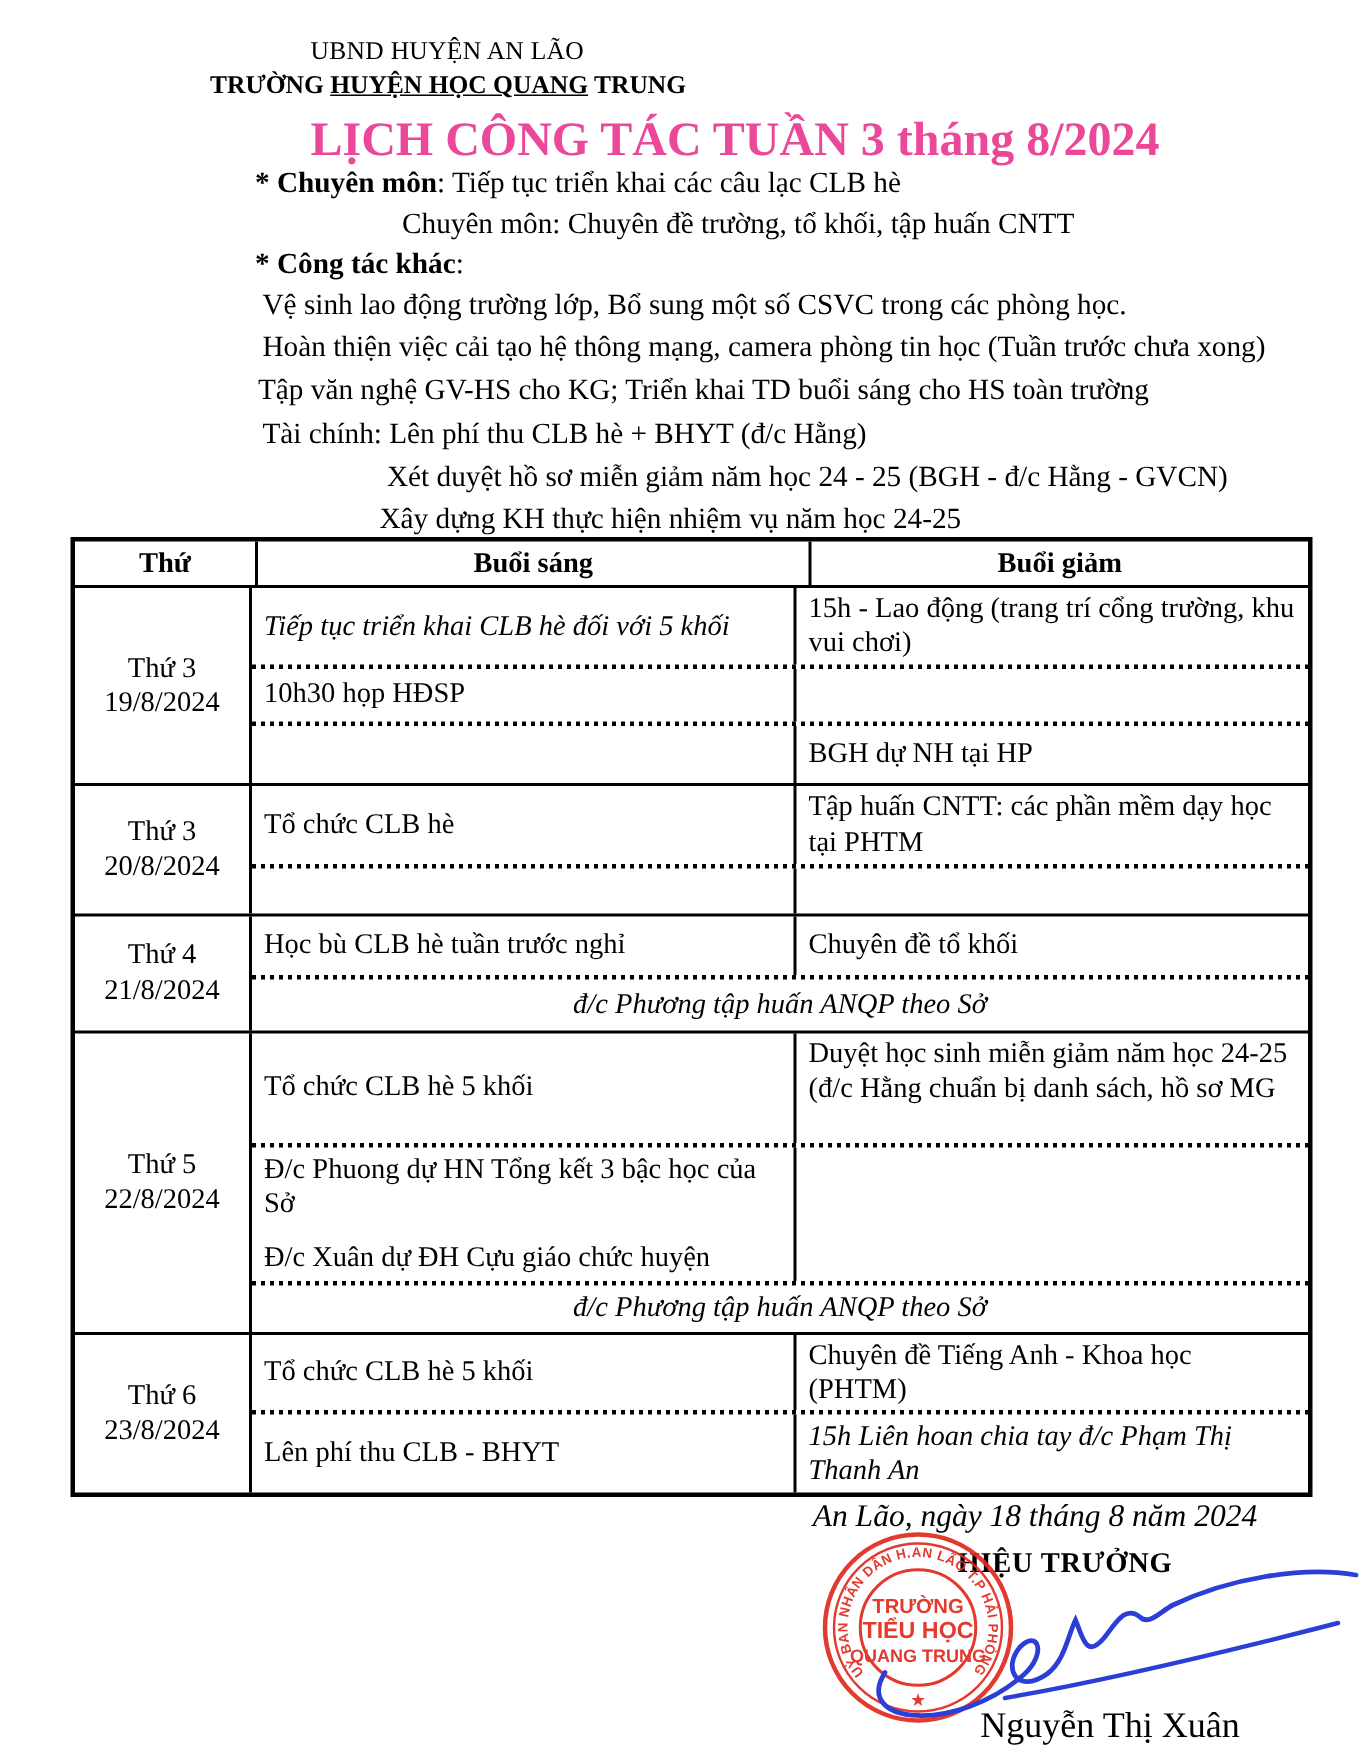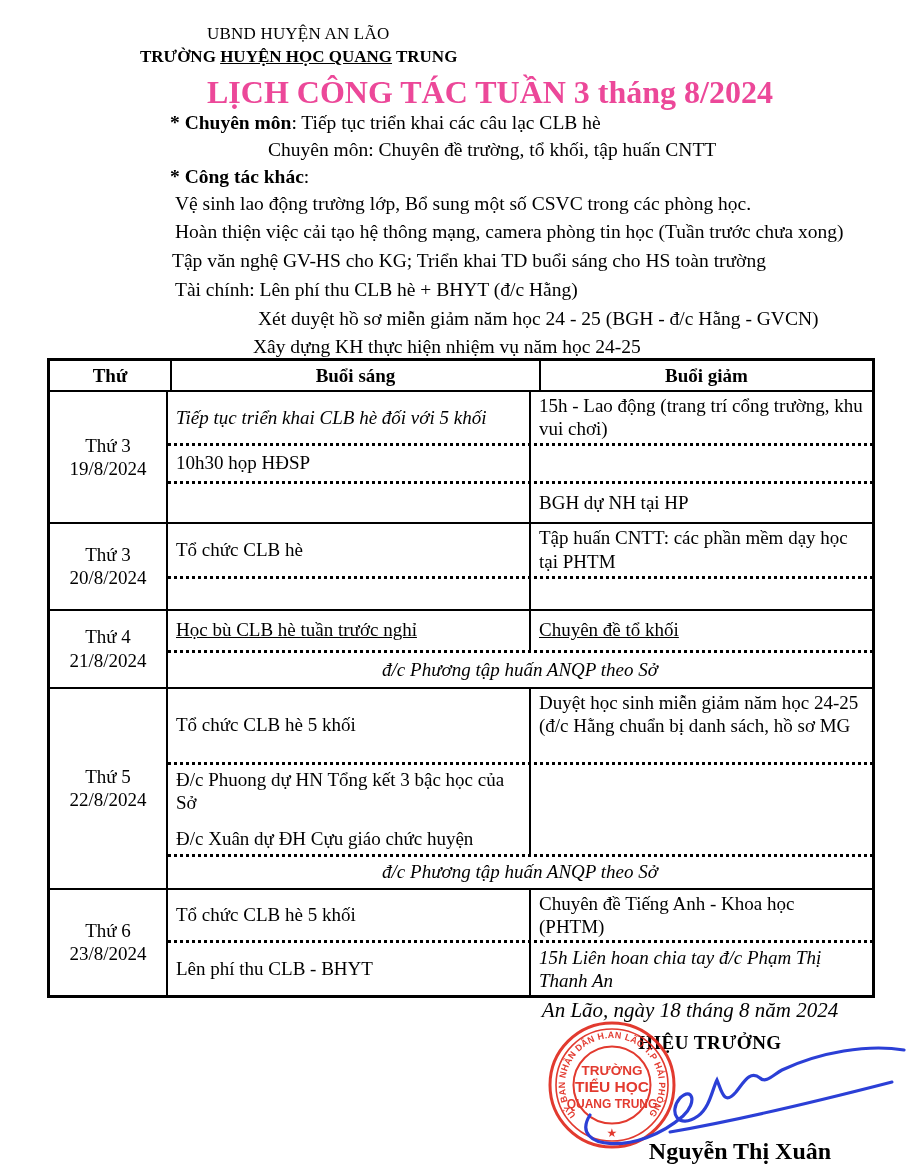--- a/index.html
+++ b/index.html
@@ -39,21 +39,21 @@
   .cell-sang{width:363px;border-right:2px solid #000;padding:2px 8px;box-sizing:border-box;
     display:flex;flex-direction:column;justify-content:center;}
   .cell-chieu{flex:1;padding:2px 8px;display:flex;flex-direction:column;justify-content:center;}
   .dotline{height:3px;background:repeating-linear-gradient(90deg,#000 0 3px,transparent 3px 6px);}
   .merged{text-align:center;font-style:italic;display:flex;align-items:center;justify-content:center;}
   .it{font-style:italic;}
   .p2{margin-top:12px;}
   
   .date-line{top:998px;left:535px;width:310px;text-align:center;font-style:italic;font-size:21px;white-space:nowrap;}
   .role{top:1032px;left:600px;width:220px;text-align:center;font-weight:bold;font-size:19px;letter-spacing:.5px;}
-  .signer{top:1138px;left:610px;width:260px;text-align:center;font-weight:bold;font-size:24px;white-space:nowrap;}
+  .signer{top:1138px;left:610px;width:260px;text-align:center;font-weight:normal;font-size:24px;white-space:nowrap;}
   .stamp-svg{top:1018px;left:545px;opacity:.92;}
   .sig-svg{top:1020px;left:440px;}
 </style>
 </head>
 <body>
 
 <div id="page">
 
   <div class="abs org-line">UBND HUYỆN AN LÃO</div>
   <div class="abs school-line"><span>TRƯỜNG </span><span class="ul">HUYỆN HỌC QUANG</span><span> TRUNG</span></div>
@@ -116,21 +116,21 @@
         </div>
       </div>
     </div>
 
     <div class="day-row">
       <div class="day-cell">
         <div>Thứ 4</div>
         <div>21/8/2024</div>
       </div>
       <div class="day-content">
-        <div class="subrow" style="min-height:39px;text-decoration:underline;">
+        <div class="subrow" style="min-height:39px;">
           <div class="cell-sang">Học bù CLB hè tuần trước nghỉ</div>
           <div class="cell-chieu">Chuyên đề tổ khối</div>
         </div>
         <div class="dotline"></div>
         <div class="merged" style="min-height:34px;">đ/c Phương tập huấn ANQP theo Sở</div>
       </div>
     </div>
 
     <div class="day-row">
       <div class="day-cell">

